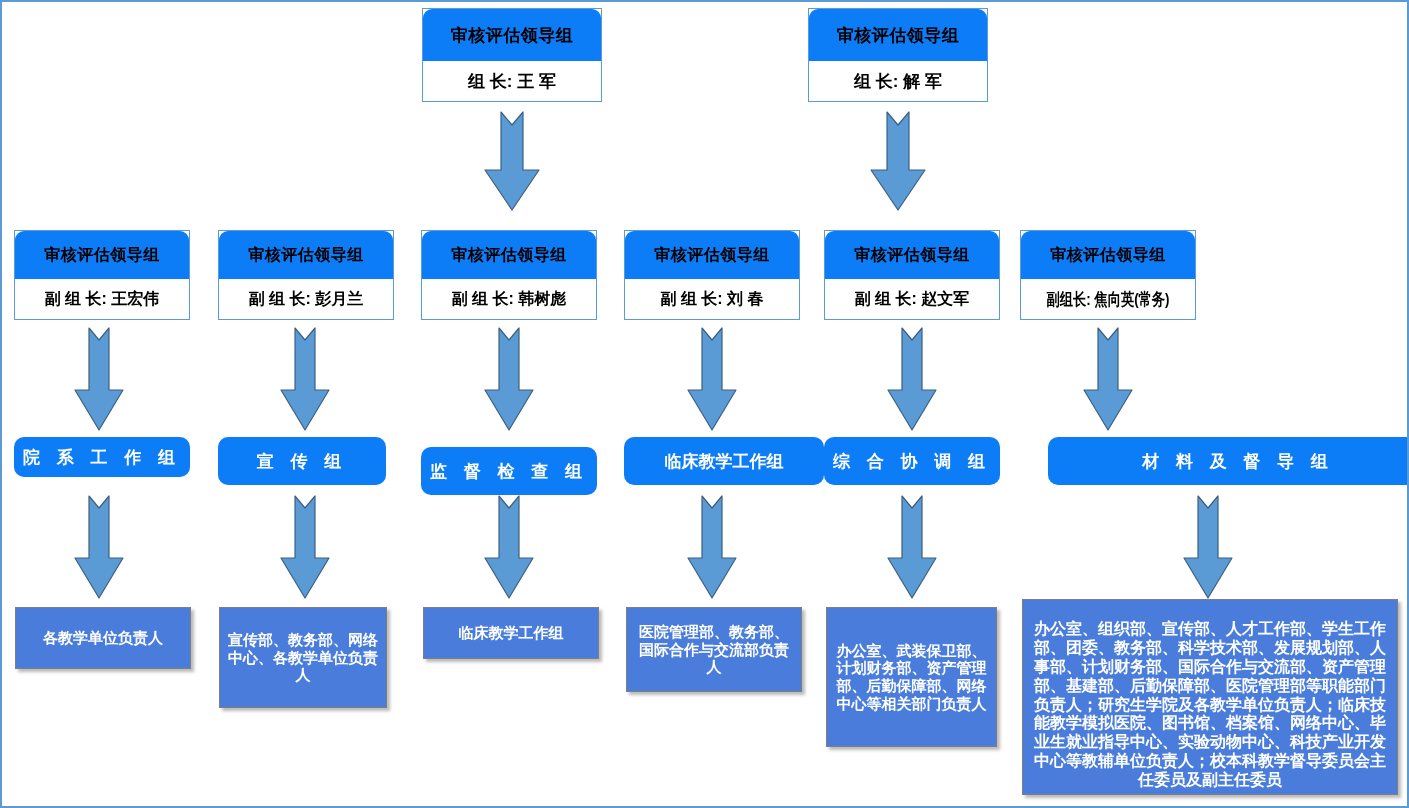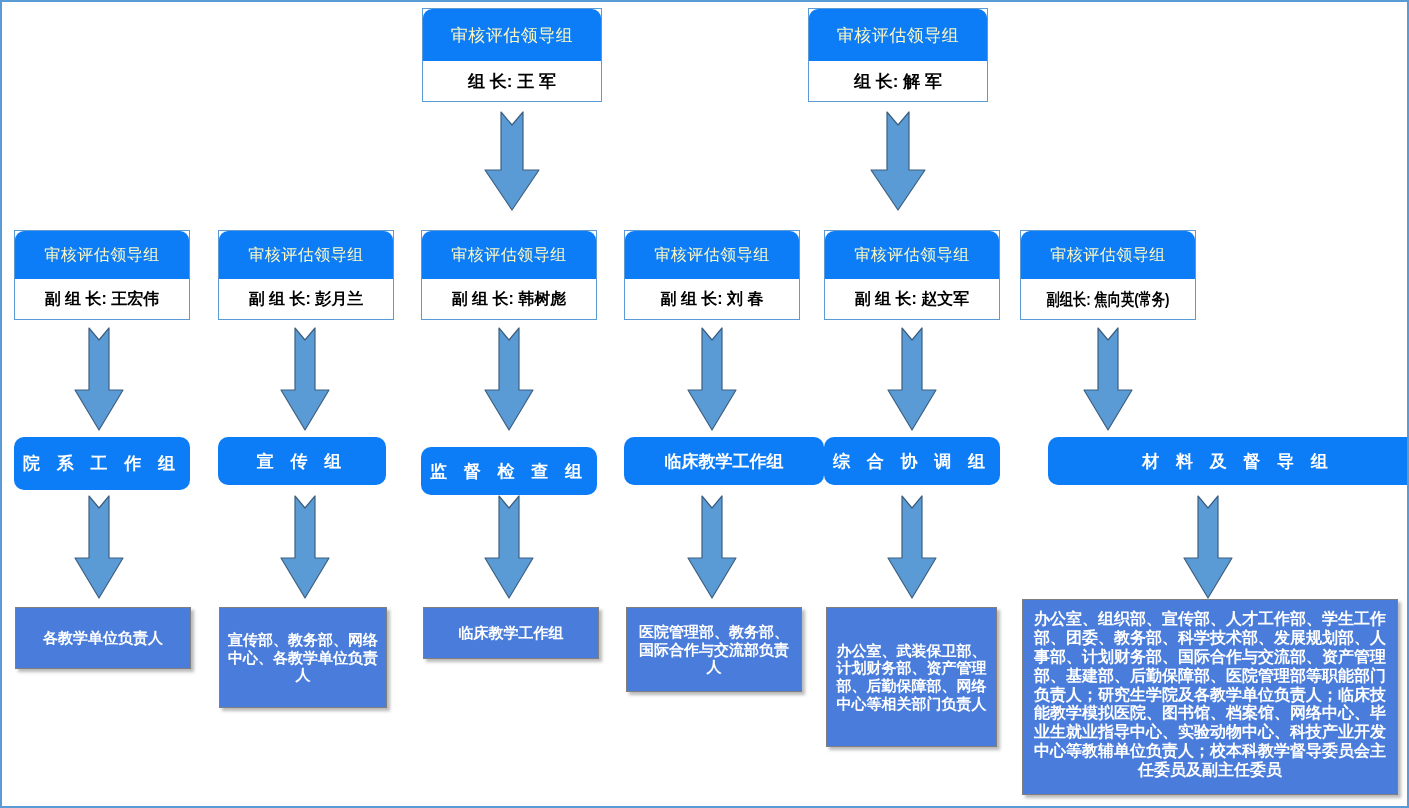--- a/index.html
+++ b/index.html
@@ -23,22 +23,22 @@
 
   
   .leader-card {
     position: absolute;
     box-sizing: border-box;
     background: #ffffff;
     border: 1px solid #5b9bd5;
   }
   .leader-card .card-head {
     background: #0d7cf7;
-    color: #fef9c3;
-    font-weight: normal;
+    color: #000000;
+    font-weight: bold;
     display: flex;
     align-items: center;
     justify-content: center;
     border-radius: 9px 9px 0 0;
     letter-spacing: 0.5px;
     white-space: nowrap;
   }
   .leader-card .card-body {
     color: #000000;
     font-weight: bold;
@@ -175,21 +175,21 @@
     <svg width="52" height="104" viewBox="0 0 52 104">
       <path d="M16,0 L26,12 L36,0 L36,62 L50,62 L26,102 L2,62 L16,62 Z" fill="#5b9bd5" stroke="#3d5f80" stroke-width="1.2" stroke-linejoin="round"></path>
     </svg>
   </div>
   <div class="arrow" style="left:1080px; top:326px; width:52px; height:104px;">
     <svg width="52" height="104" viewBox="0 0 52 104">
       <path d="M16,0 L26,12 L36,0 L36,62 L50,62 L26,102 L2,62 L16,62 Z" fill="#5b9bd5" stroke="#3d5f80" stroke-width="1.2" stroke-linejoin="round"></path>
     </svg>
   </div>
 
-  <div class="group-pill spaced-2" style="left:12px; top:435px; width:176px; height:53px; font-size:17px;text-align:right;">院 系 工 作 组</div>
+  <div class="group-pill spaced-2" style="left:12px; top:435px; width:176px; height:40px; font-size:17px;text-align:right;">院 系 工 作 组</div>
 
   <div class="group-pill spaced-2" style="left:216px; top:435px; width:168px; height:48px; font-size:17px;">宣 传 组</div>
 
   <div class="group-pill spaced-2" style="left:419px; top:445px; width:176px; height:48px; font-size:17px;">监 督 检 查 组</div>
 
   <div class="group-pill" style="left:622px; top:435px; width:200px; height:48px; font-size:17px;">临床教学工作组</div>
 
   <div class="group-pill spaced-2" style="left:822px; top:435px; width:176px; height:48px; font-size:17px;">综 合 协 调 组</div>
 
   <div class="group-pill spaced-2" style="left:1046px; top:435px; width:380px; height:48px; font-size:17px;">材 料 及 督 导 组</div>
@@ -228,15 +228,15 @@
   <div class="member-box" style="left:13px; top:605px; width:176px; height:62px; font-size:15px;">各教学单位负责人</div>
 
   <div class="member-box" style="left:217px; top:605px; width:168px; height:101px; font-size:15px;">宣传部、教务部、网络中心、各教学单位负责人</div>
 
   <div class="member-box" style="left:421px; top:605px; width:176px; height:52px; font-size:15px;">临床教学工作组</div>
 
   <div class="member-box" style="left:624px; top:605px; width:176px; height:85px; font-size:15px;">医院管理部、教务部、国际合作与交流部负责人</div>
 
   <div class="member-box" style="left:824px; top:605px; width:171px; height:140px; font-size:15px;">办公室、武装保卫部、计划财务部、资产管理部、后勤保障部、网络中心等相关部门负责人</div>
 
-  <div class="member-box" style="left:1020px; top:597px; width:376px; height:196px; font-size:16px; align-items:flex-start; padding-top:10px;">办公室、组织部、宣传部、人才工作部、学生工作部、团委、教务部、科学技术部、发展规划部、人事部、计划财务部、国际合作与交流部、资产管理部、基建部、后勤保障部、医院管理部等职能部门负责人；研究生学院及各教学单位负责人；临床技能教学模拟医院、图书馆、档案馆、网络中心、毕业生就业指导中心、实验动物中心、科技产业开发中心等教辅单位负责人；校本科教学督导委员会主任委员及副主任委员</div>
+  <div class="member-box" style="left:1020px; top:597px; width:376px; height:196px; font-size:16px; align-items:flex-start; padding-top:20px;">办公室、组织部、宣传部、人才工作部、学生工作部、团委、教务部、科学技术部、发展规划部、人事部、计划财务部、国际合作与交流部、资产管理部、基建部、后勤保障部、医院管理部等职能部门负责人；研究生学院及各教学单位负责人；临床技能教学模拟医院、图书馆、档案馆、网络中心、毕业生就业指导中心、实验动物中心、科技产业开发中心等教辅单位负责人；校本科教学督导委员会主任委员及副主任委员</div>
 
 </div>
 
 </body></html>

